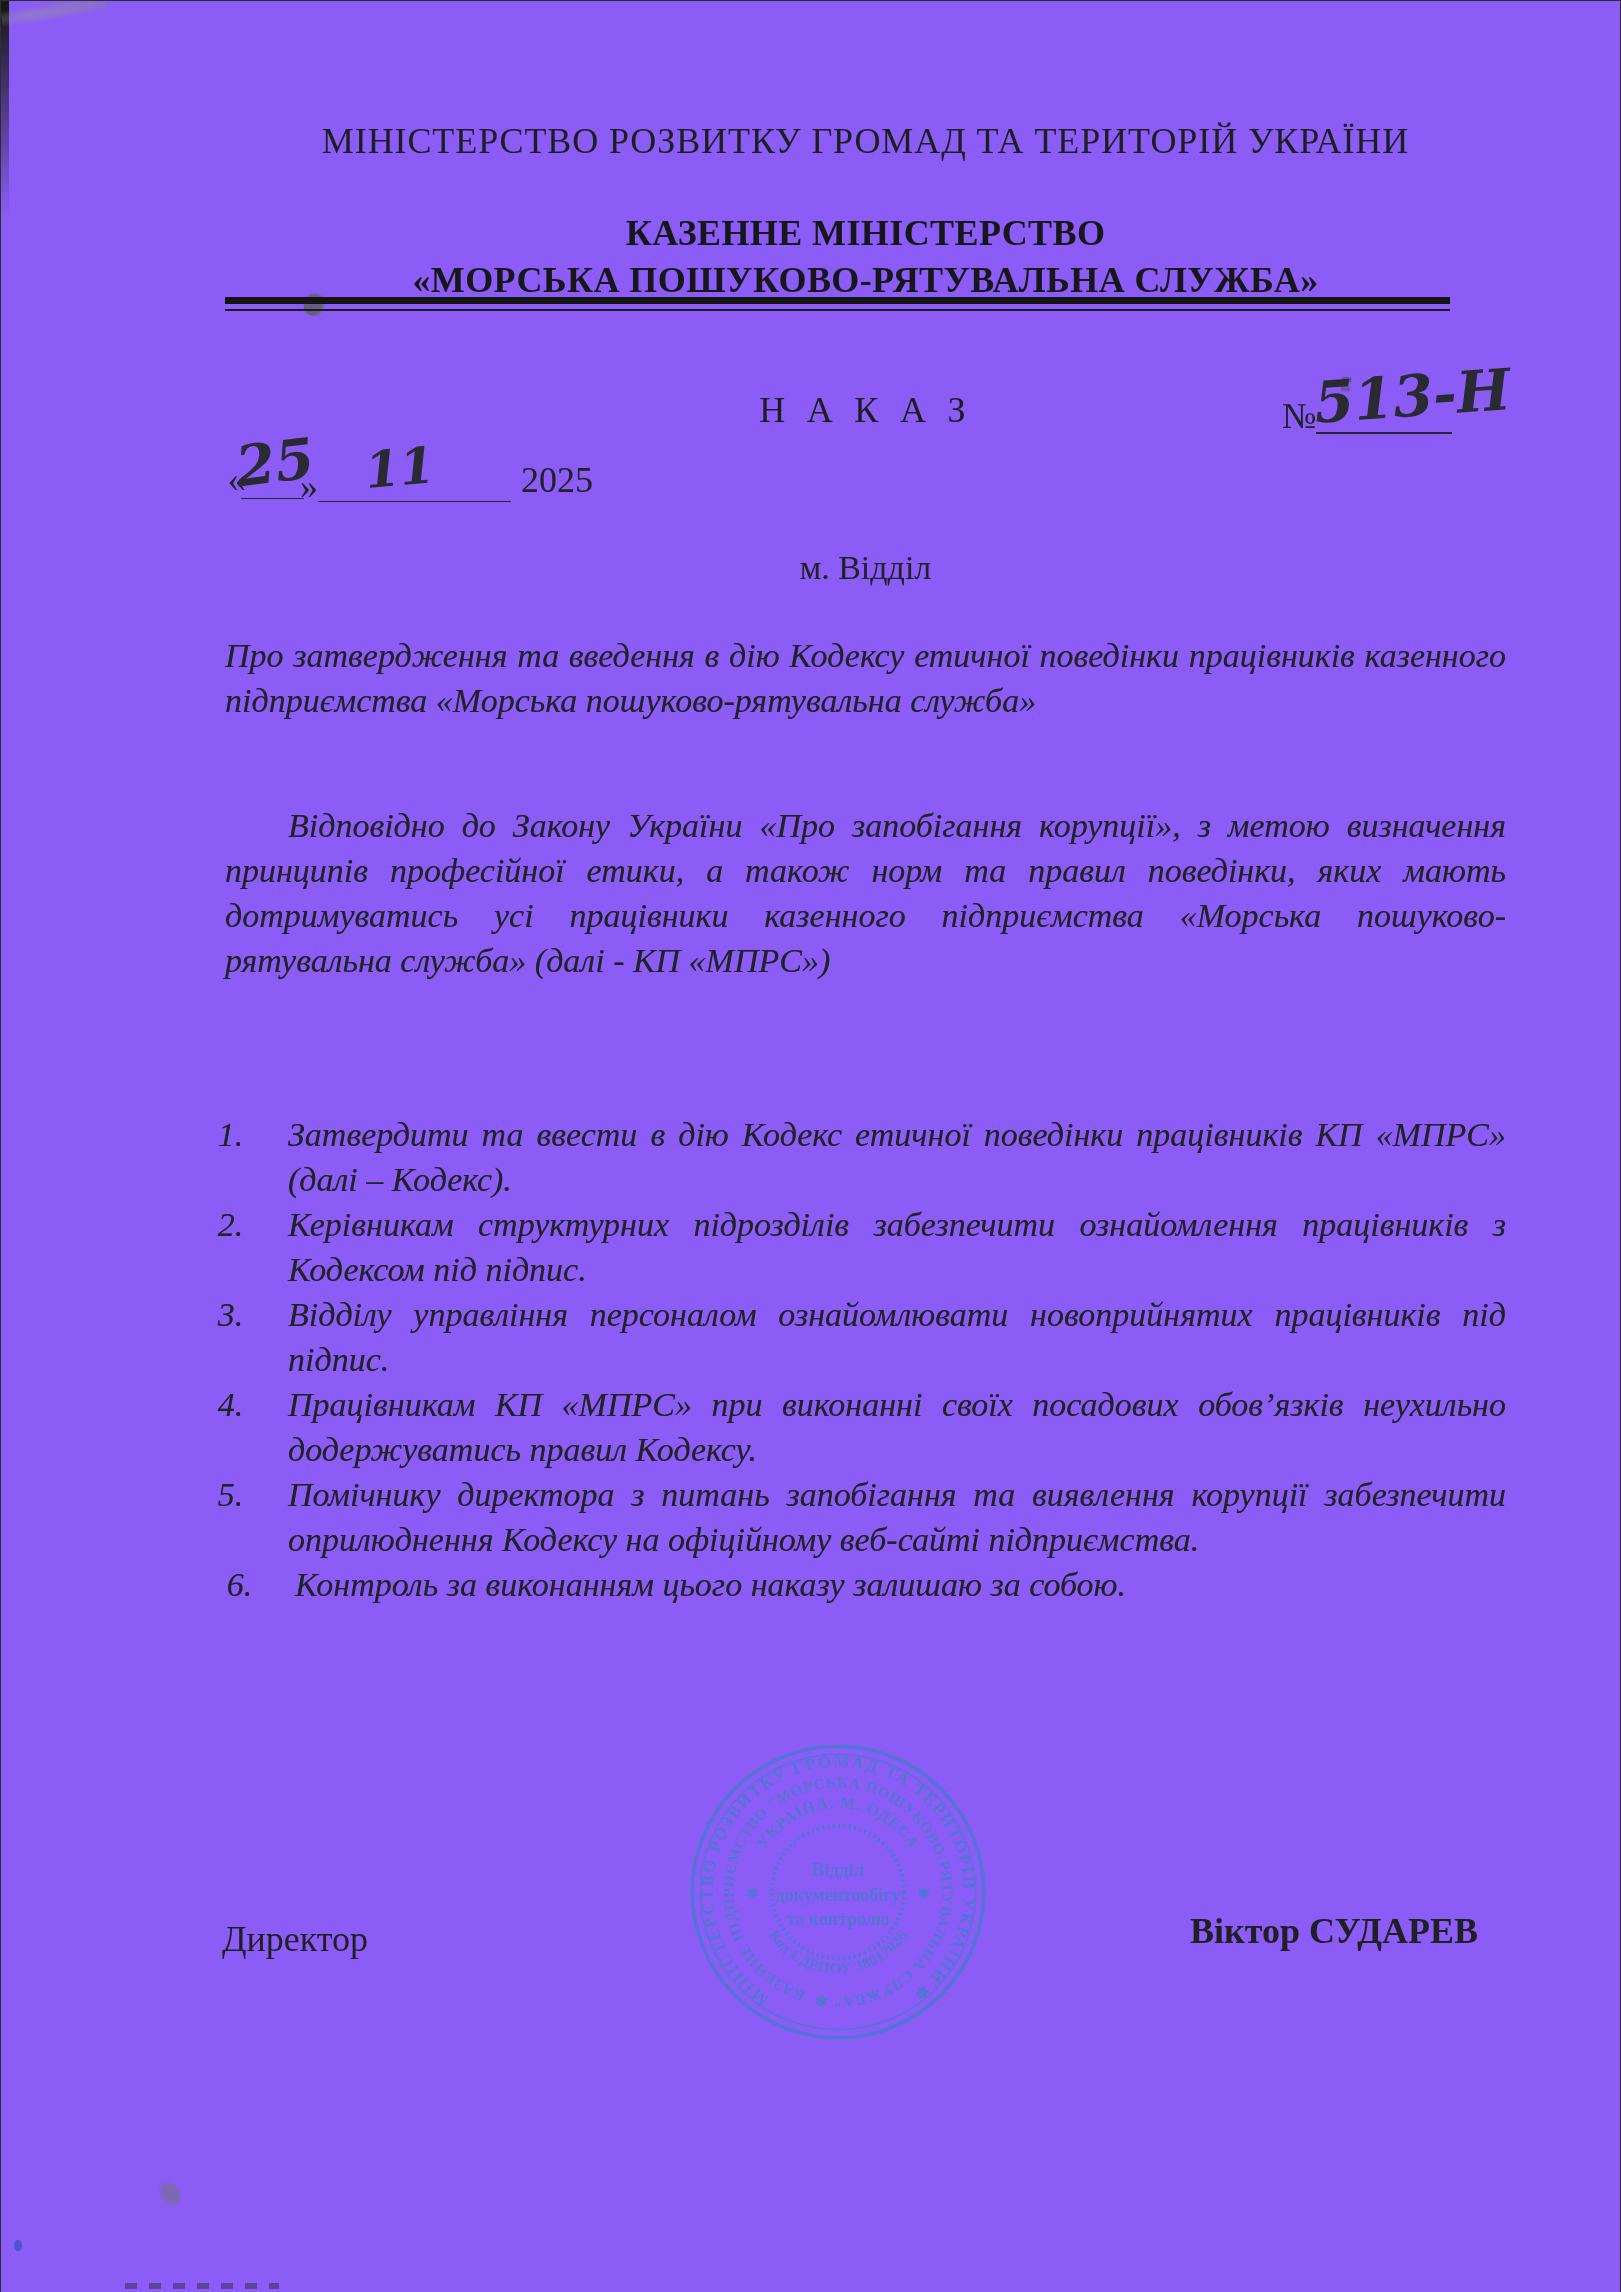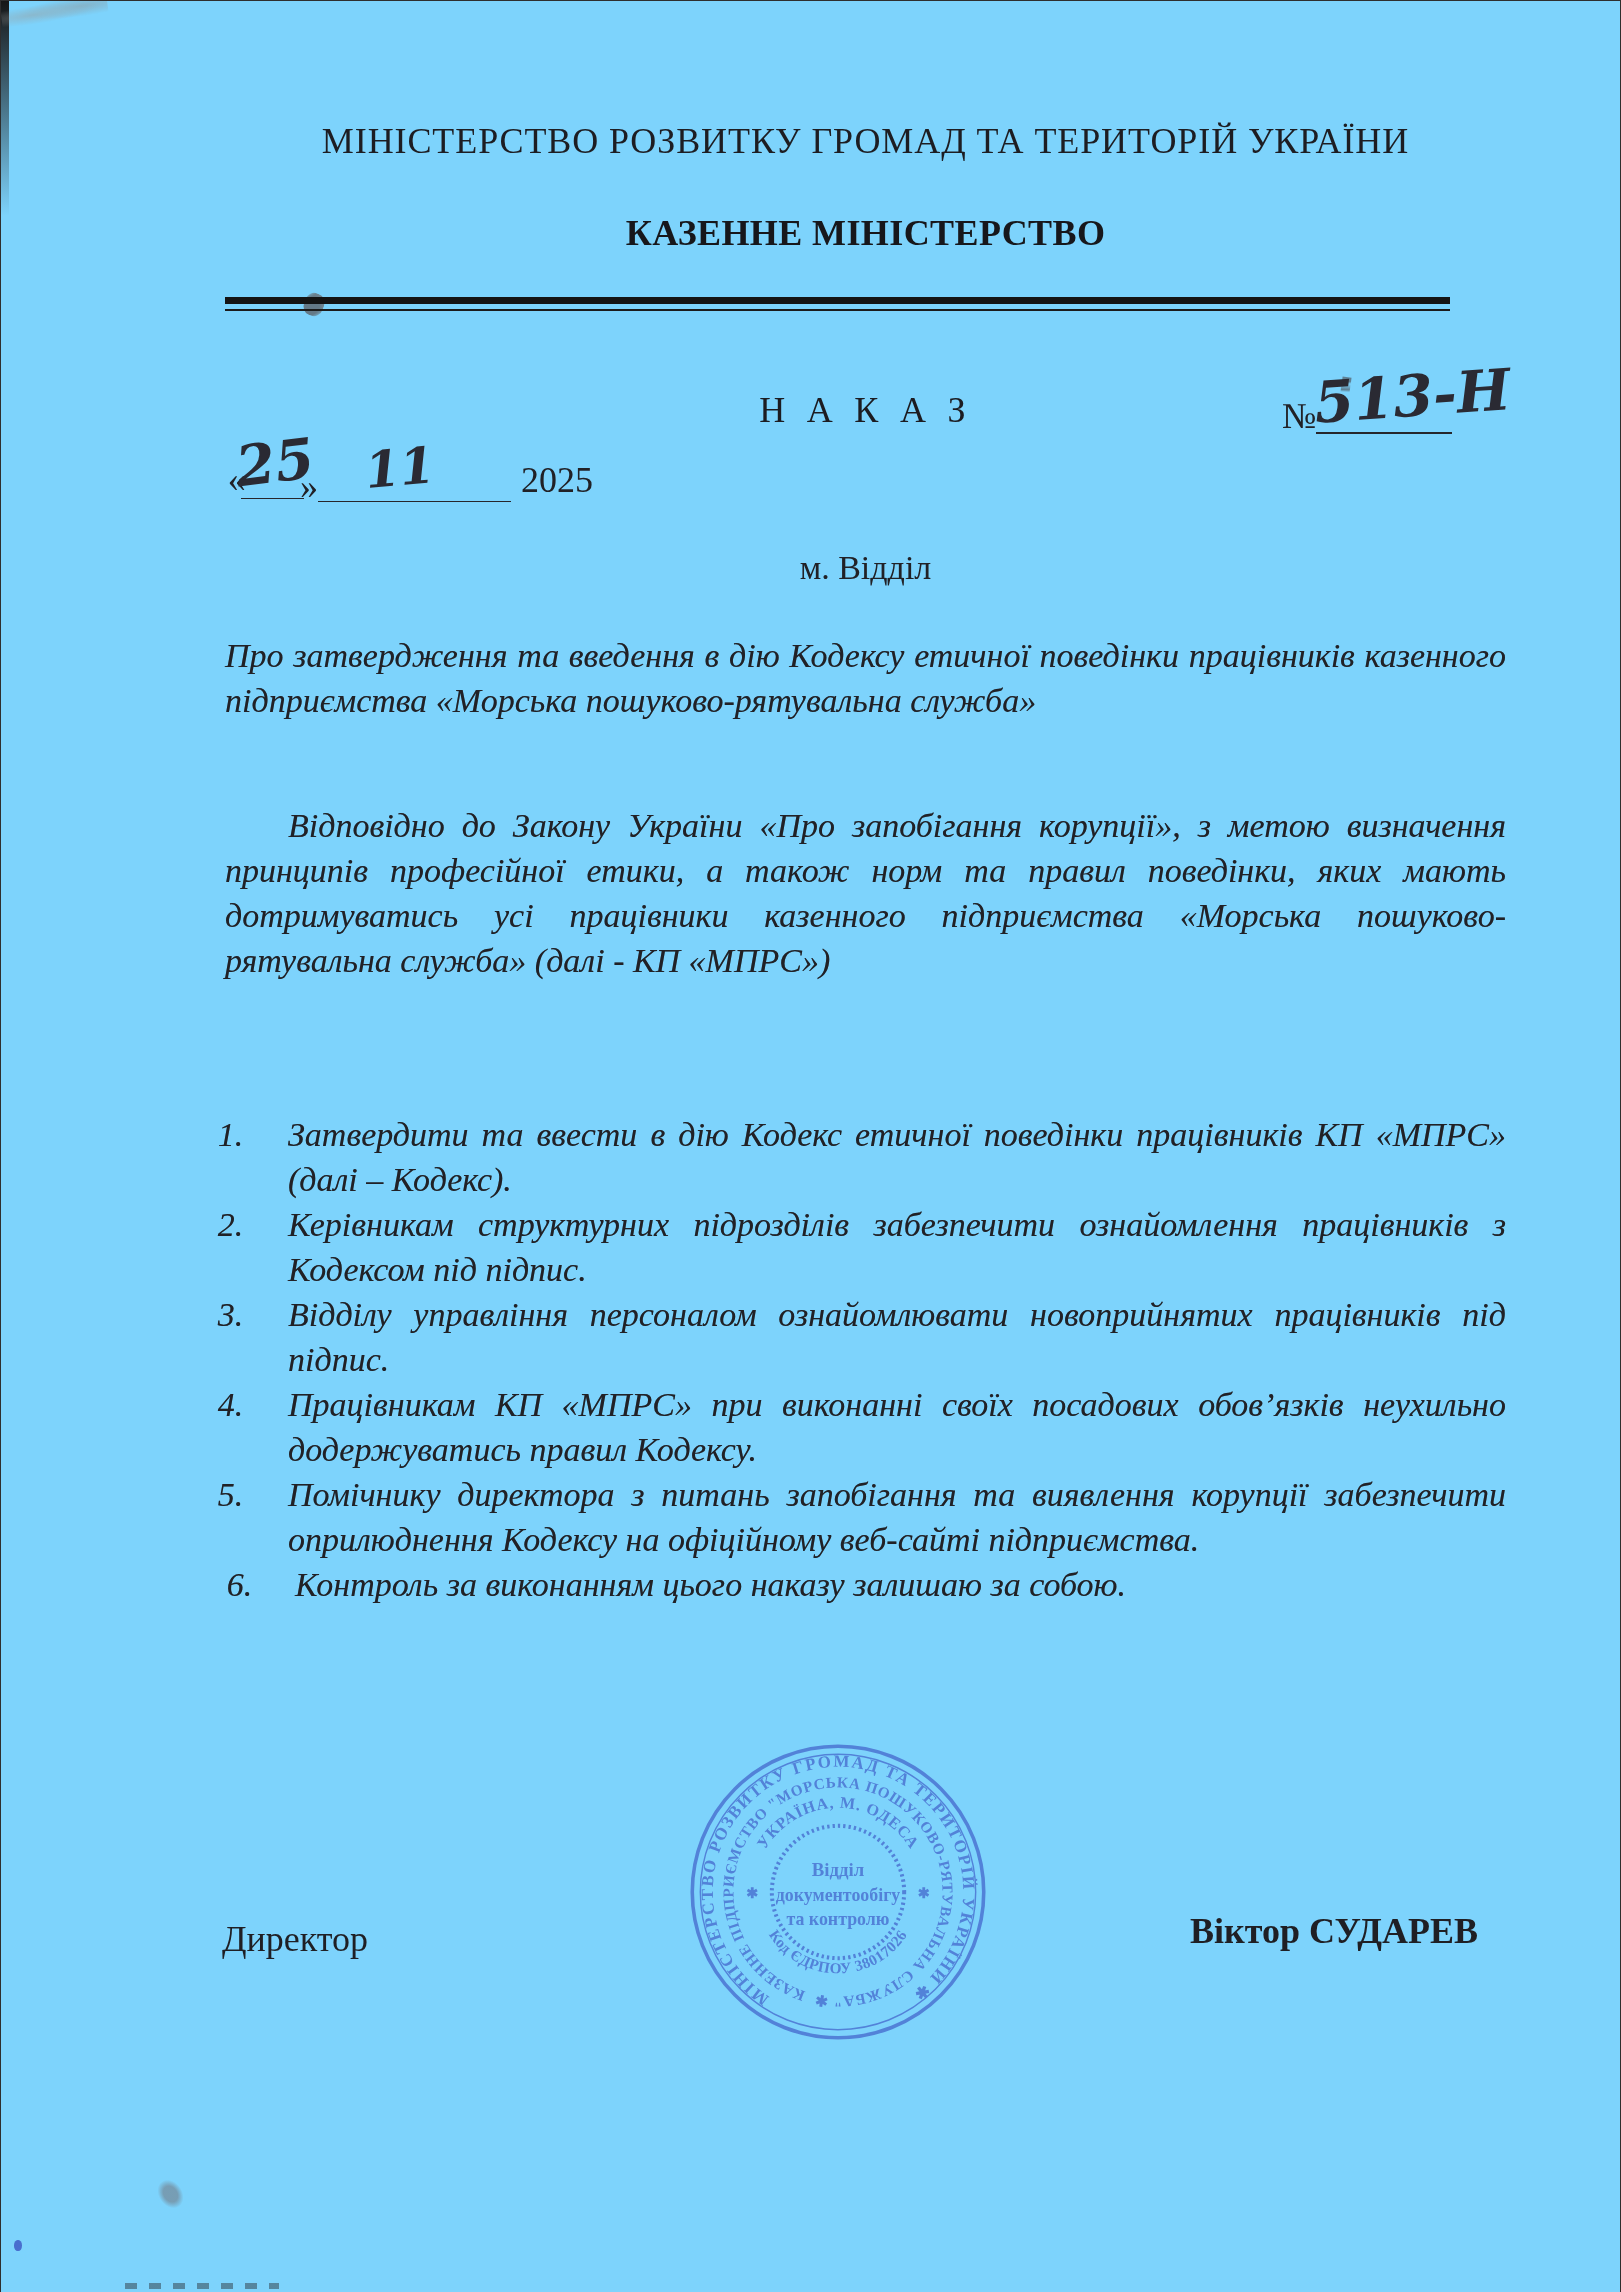--- a/index.html
+++ b/index.html
@@ -1,19 +1,19 @@
 <!DOCTYPE html>
 <html lang="uk" style="font-size:14.3px"><head>
 <meta charset="utf-8">
 <style>
   html,body{margin:0;padding:0;background:#e9e9e7;}
   .page{
     position:relative;
     width:1621px;height:2293px;
-    background:#7dd3fc;
+    background:#8b5cf6;
     box-sizing:border-box;
     border:1.8px solid #2e2e2e;
     overflow:hidden;
     font-family:"Liberation Serif","DejaVu Serif",serif;
     color:#212126;
   }
   .abs{position:absolute;}
   .col{left:224px;width:1281px;}
   .center{text-align:center;}
   .txt{font-size:34px;line-height:45px;text-shadow:0 0 0.5px rgba(30,30,30,0.4);font-style:italic;}
@@ -74,20 +74,21 @@
   <div class="edge-left"></div>
   <div class="smudge-tl"></div>
   <div class="blob-dark"></div>
   <div class="mark-no"></div>
   <div class="smudge-bl"></div>
   <div class="dot-blue"></div>
   <div class="edge-bottom-dashes"></div>
 
   <div class="abs col center header-line" style="top:119px;">МІНІСТЕРСТВО РОЗВИТКУ ГРОМАД ТА ТЕРИТОРІЙ УКРАЇНИ</div>
   <div class="abs col center org" style="top:211px;">КАЗЕННЕ МІНІСТЕРСТВО</div>
+  <div class="abs col center org" style="top:258px;">«МОРСЬКА ПОШУКОВО-РЯТУВАЛЬНА СЛУЖБА»</div>
   <div class="abs rule"></div>
 
   <div class="abs col center order-title" style="top:360px;">Н А К А З</div>
 
   <div class="abs" style="left:224px;top:358px;width:502px;height:152px;">
     <span class="abs printed" style="left:2.7px;top:99px;">«</span>
     <span class="abs hand" style="left:10.7px;top:70px;font-size:56px;transform:rotate(-7deg);">25</span>
     <span class="abs printed" style="left:75px;top:106px;">»</span>
     <span class="uline" style="left:16px;top:139px;width:63px;"></span>
     <span class="uline" style="left:93px;top:142px;width:193px;"></span>

